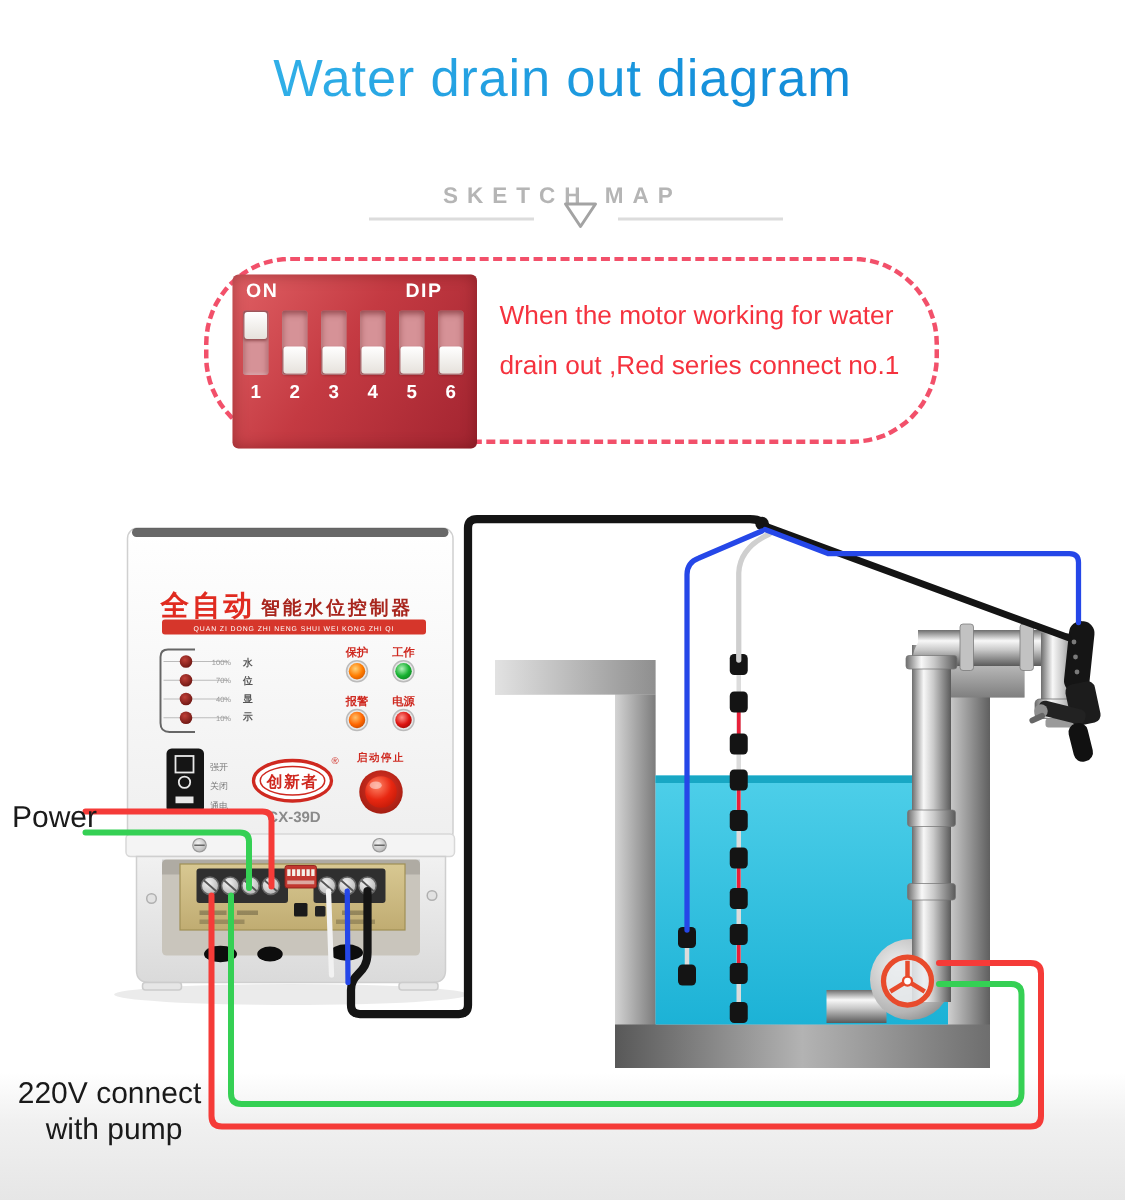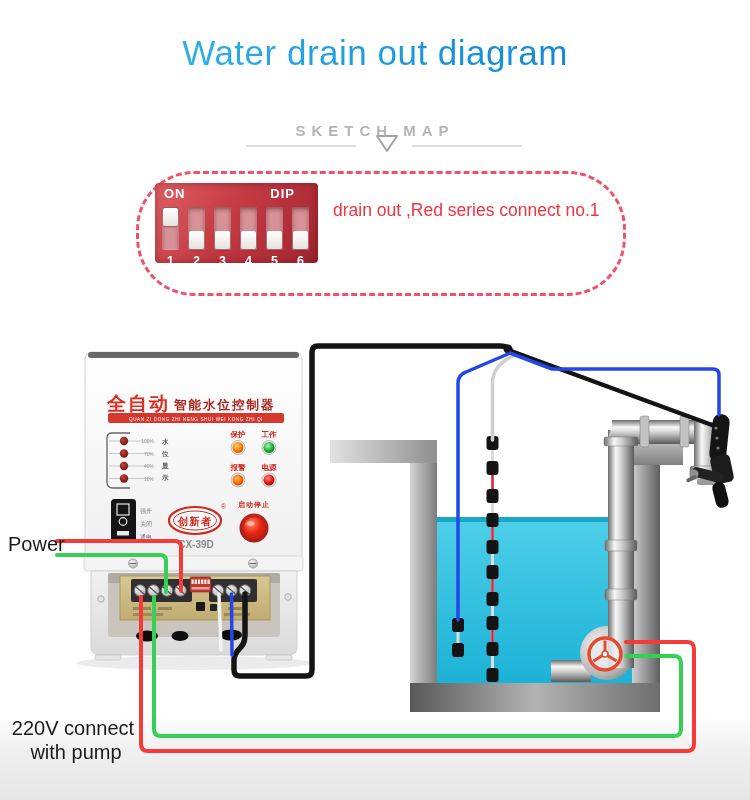--- a/index.html
+++ b/index.html
@@ -18,21 +18,21 @@
   .deco-line{position:absolute;top:145px;height:2px;background:#dcdcdc;}
   .deco-line.l{left:246px;width:110px;}
   .deco-line.r{left:412px;width:110px;}
   .tri{position:absolute;left:375px;top:134px;}
 
   
   .callout{position:absolute;left:136px;top:171px;width:490px;height:125px;
     border:3px dashed #f2506a;border-radius:58px;}
 
   
-  .dip-panel{position:absolute;left:155px;top:183px;width:163px;height:80px;border-radius:4px;
+  .dip-panel{position:absolute;left:155px;top:183px;width:163px;height:116px;border-radius:4px;
     background:linear-gradient(125deg,#e06064 0%,#c43a42 45%,#a22430 100%);
     box-shadow:inset 0 0 10px rgba(60,0,5,.35);}
   .dip-on{position:absolute;left:9px;top:3px;color:#fff;font-size:13px;font-weight:bold;letter-spacing:1px;}
   .dip-dip{position:absolute;right:23px;top:3px;color:#fff;font-size:13px;font-weight:bold;letter-spacing:1px;}
   .dip-switch{position:absolute;top:24px;width:17px;height:66px;}
   .dip-well{position:absolute;left:0;top:0;width:17px;height:43px;background:#d69297;border-radius:2px;
     box-shadow:inset 0 2px 4px rgba(90,10,15,.55), inset 0 -1px 2px rgba(255,255,255,.35);}
   .dip-knob{position:absolute;left:1px;width:15px;height:18px;border-radius:2px;
     background:linear-gradient(#ffffff,#e6e2dc);box-shadow:0 1px 2px rgba(70,0,0,.45);}
   .dip-switch[data-state="on"] .dip-knob{top:1px;}
@@ -423,16 +423,17 @@
       <div class="dip-num">5</div>
     </div>
     <div class="dip-switch s6" data-state="off">
       <div class="dip-well"></div>
       <div class="dip-knob"></div>
       <div class="dip-num">6</div>
     </div>
   </div>
 
   <div class="note">
+    <div>When the motor working for water</div>
     <div>drain out ,Red series connect no.1</div>
   </div>
 
 </div>
 
 </body></html>

